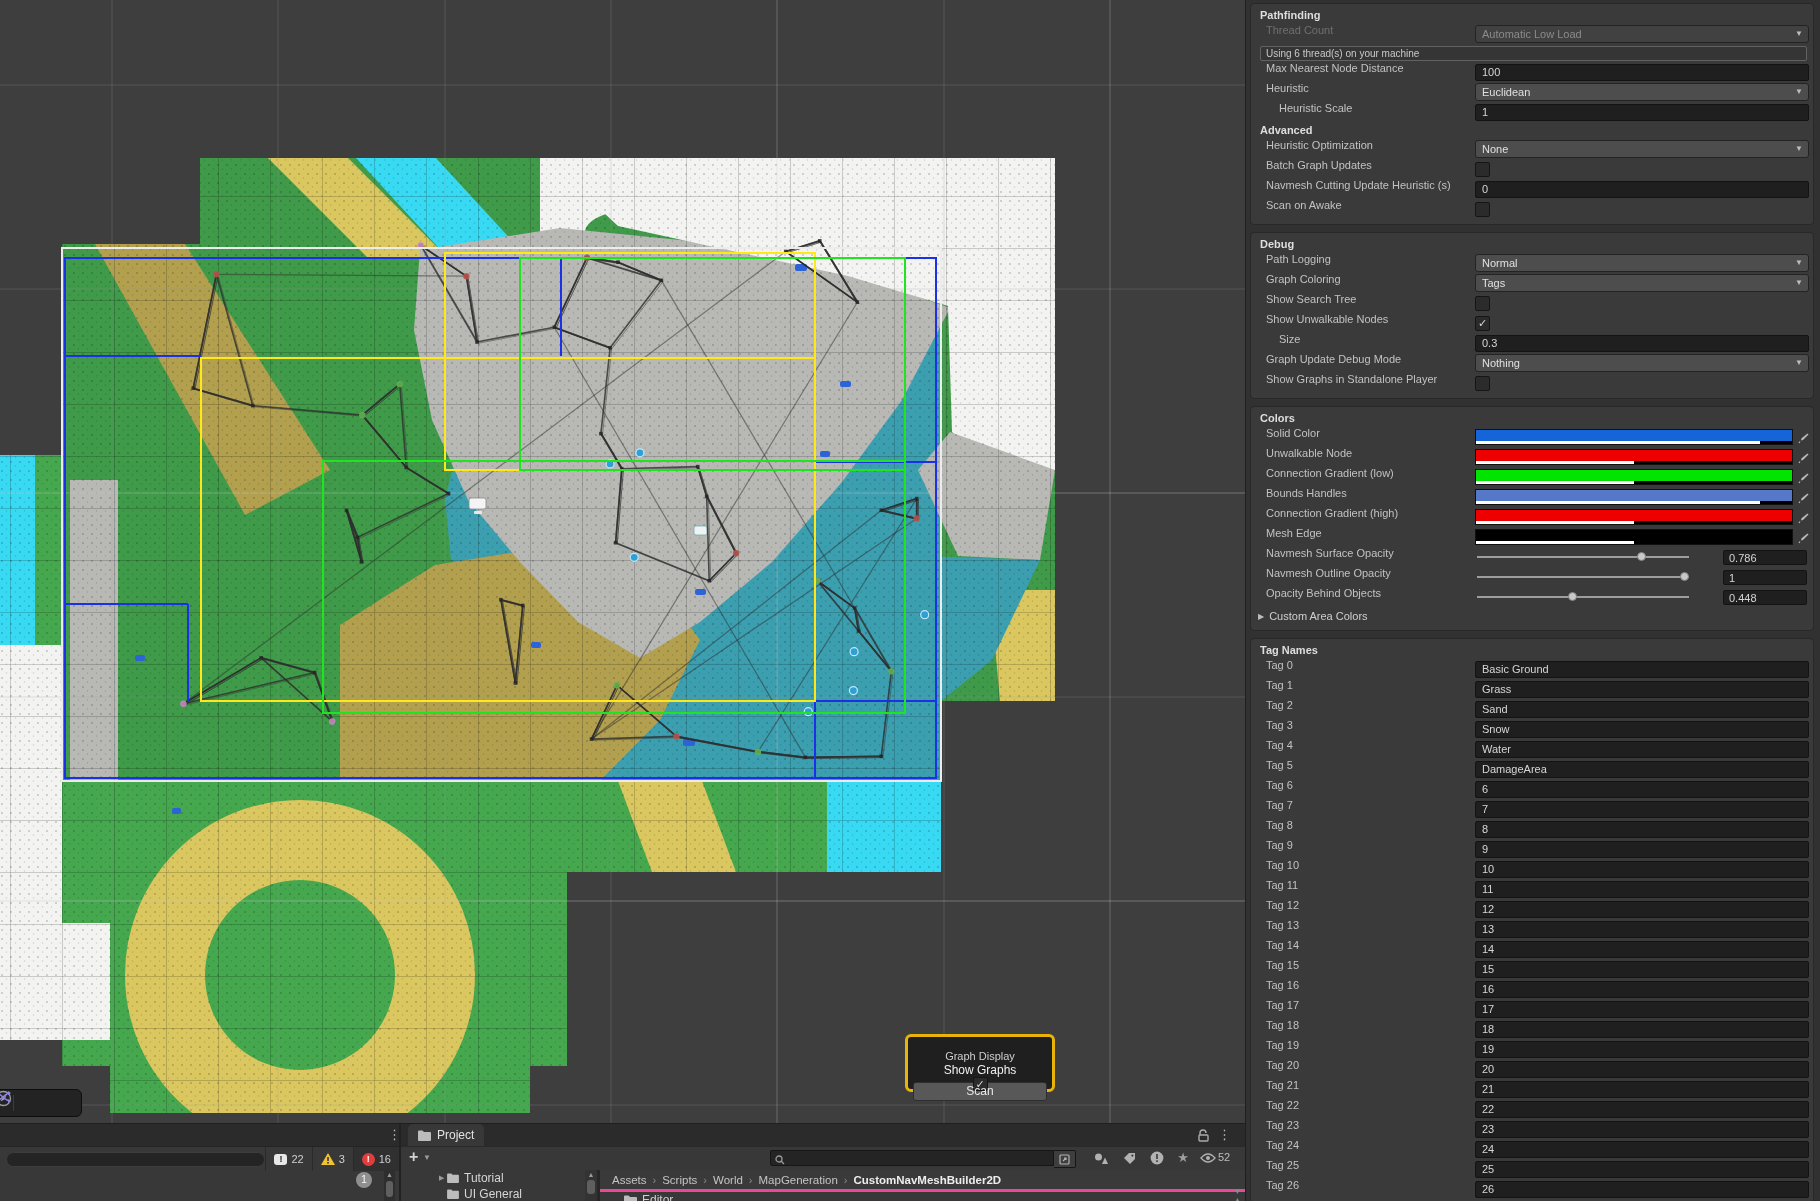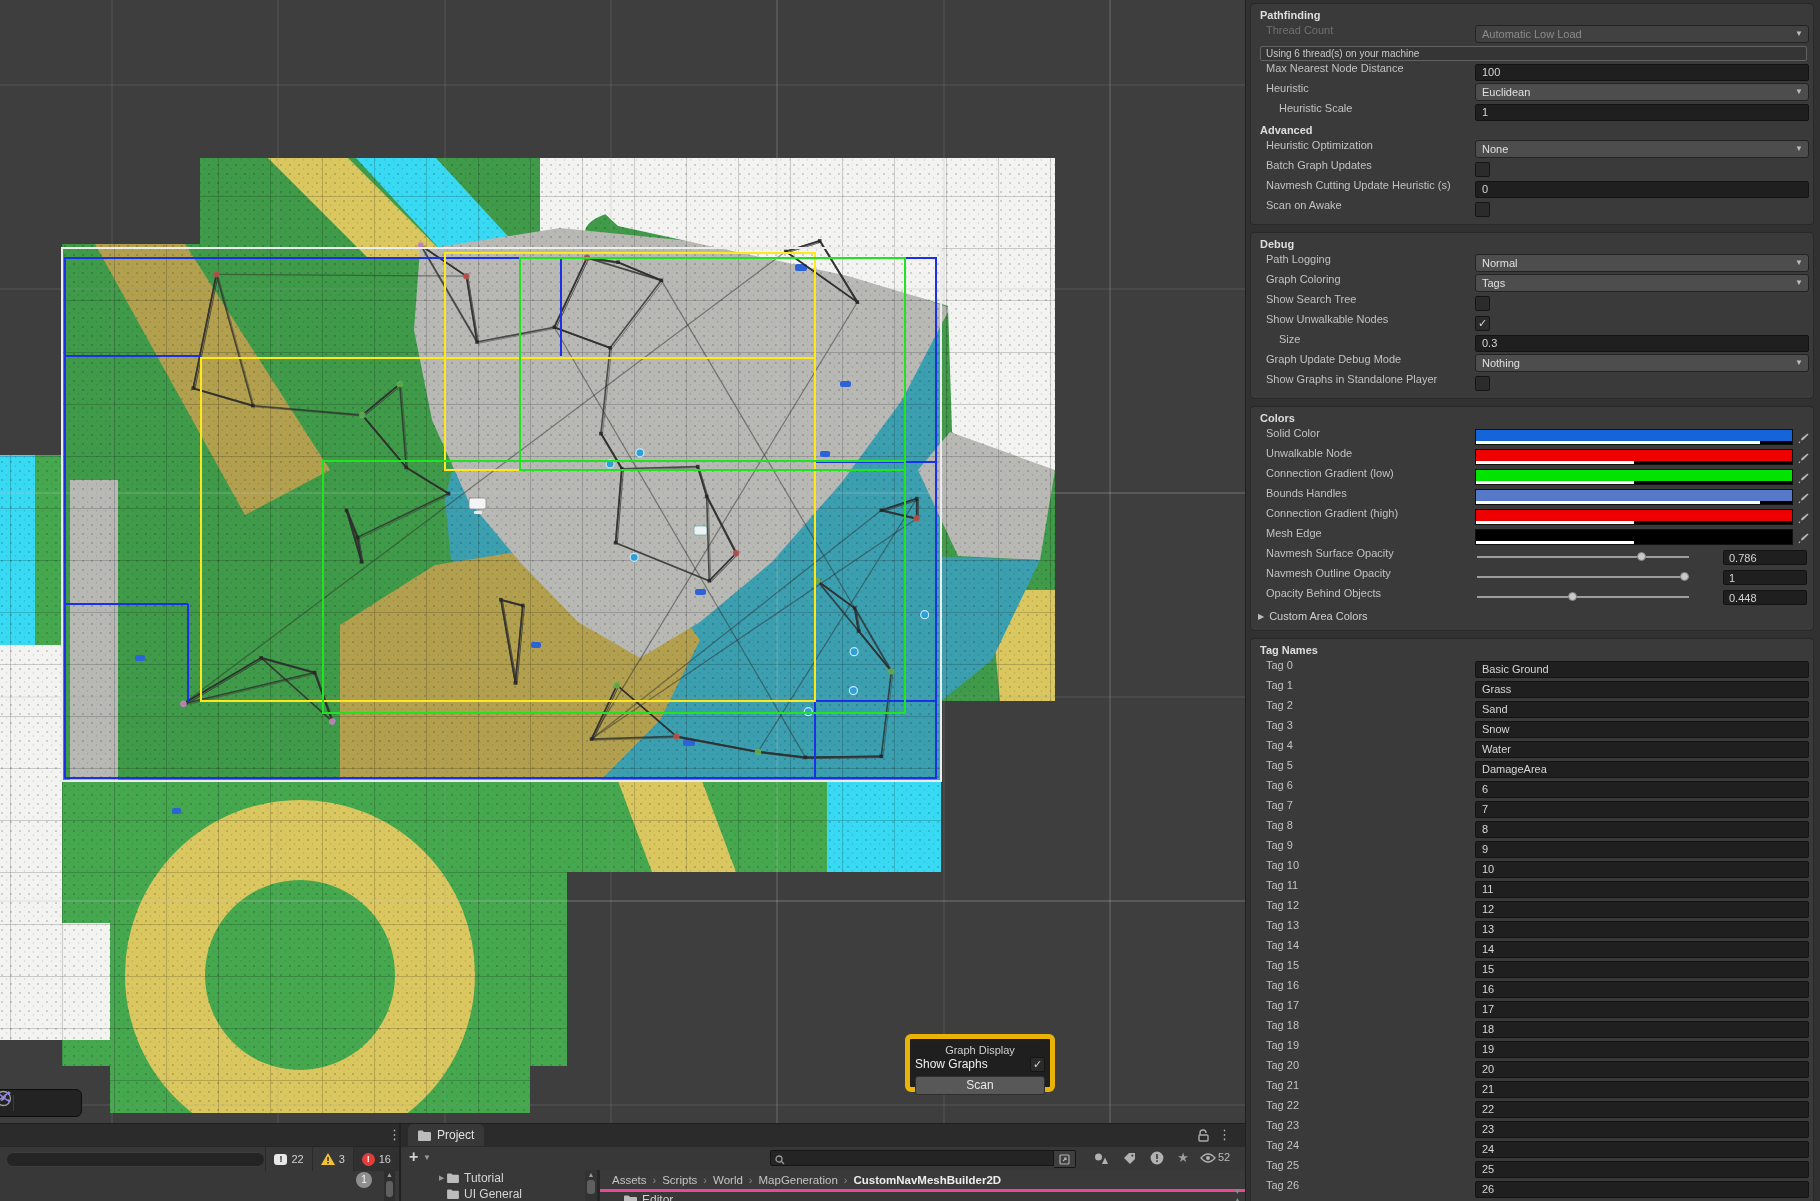--- a/index.html
+++ b/index.html
@@ -6,23 +6,23 @@
   body{width:1820px;height:1201px;position:relative;overflow:hidden;
        font-family:"Liberation Sans",sans-serif;-webkit-font-smoothing:antialiased;}
   
   #scene{position:absolute;left:0;top:0;width:1245px;height:1123px;background:#3e3e3e;overflow:hidden;}
   #scene svg{position:absolute;left:0;top:0;}
   .stoolbar{position:absolute;left:-6px;top:1089px;width:86px;height:26px;background:#232323;
             border:1px solid #0e0e0e;border-radius:6px;display:flex;align-items:center;}
   .stoolbar .sliver{width:10px;height:16px;margin-left:8px;border-right:1px solid #3c3c3c;}
   .stoolbar .ticon{width:26px;height:20px;display:flex;align-items:center;justify-content:center;}
   .gdpanel{position:absolute;left:905px;top:1034px;width:150px;height:58px;background:#1f1f1f;
-           border:5px solid #eab308;border-radius:6px;box-sizing:border-box;padding:4px 5px;}
+           border:3px solid #eab308;border-radius:6px;box-sizing:border-box;padding:12px 5px;}
   .gdtitle{text-align:center;font-size:11px;color:#cfcfcf;height:14px;line-height:14px;}
-  .gdrow{display:flex;justify-content:space-between;height:17px;}
+  .gdrow{display:flex;align-items:center;justify-content:space-between;height:17px;flex-direction:column;}
   .gdrow .glbl{font-size:12px;color:#f0f0f0;}
   .ucheck{width:13px;height:13px;background:#2b2b2b;border:1px solid #151515;border-radius:2px;
           color:#d9d9d9;font-size:11px;line-height:12px;text-align:center;}
   .gdbtn{margin-top:2px;height:17px;background:#585858;border:1px solid #2e2e2e;border-radius:3px;
          text-align:center;font-size:12px;color:#e8e8e8;line-height:16px;}
   
   #bottombar{position:absolute;left:0;top:1123px;width:1245px;height:78px;background:#383838;border-top:1px solid #1f1f1f;}
   #console{position:absolute;left:0;top:0;width:399px;height:78px;border-right:2px solid #222;}
   .crow1{height:22px;background:#2b2b2b;position:relative;}
   .kebab{position:absolute;top:3px;color:#bdbdbd;font-size:13px;}

